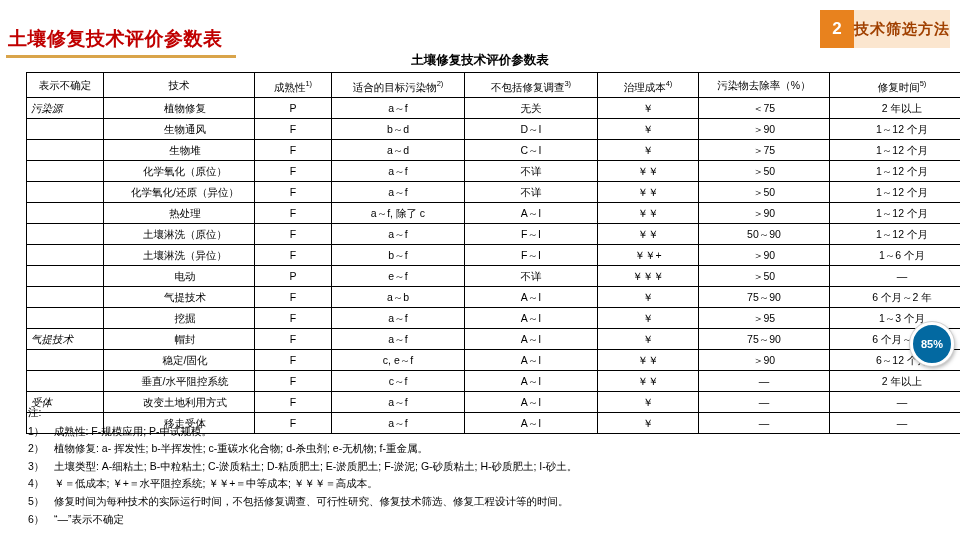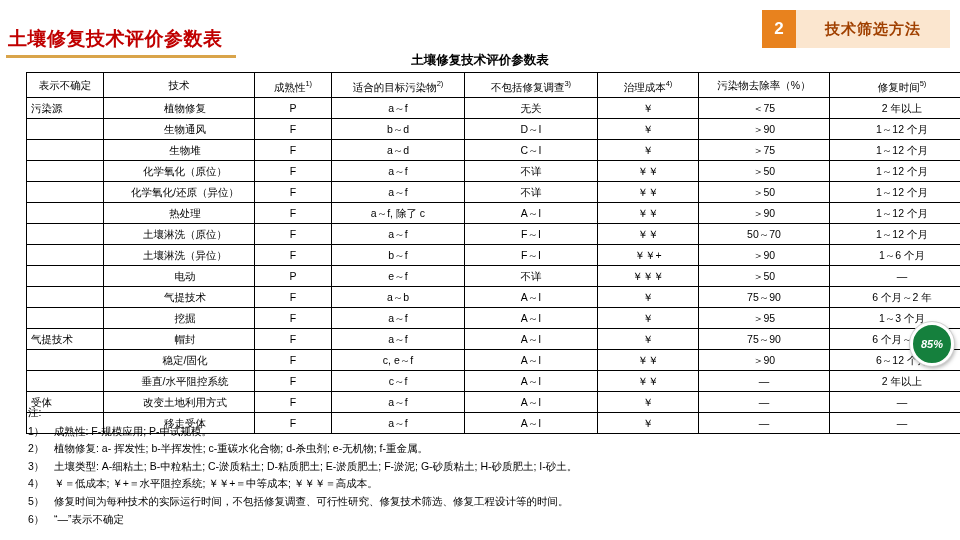--- a/index.html
+++ b/index.html
@@ -52,21 +52,21 @@
     align-items: center;
     justify-content: center;
   }
   #header-badge .label {
     background: #fbe6cf;
     color: #a04000;
     font-size: 15px;
     font-weight: bold;
     display: flex;
     align-items: center;
-    padding: 0 29px;
+    padding: 0 0;
     letter-spacing: 1px;
   }
 
   
   #table-caption {
     position: absolute;
     top: 52px;
     left: 0;
     width: 960px;
     text-align: center;
@@ -107,20 +107,21 @@
   .col-cost  { width: 96px; }
   .col-rem   { width: 126px; }
   .col-time  { width: 140px; }
   .thead-cell { text-align: center !important; padding-left: 2px !important; }
   sup { font-size: 7.5px; vertical-align: super; }
 
   
   .cat-cell {
     text-align: left !important;
     padding-left: 4px !important;
+    font-style: italic;
   }
 
   
   #notes {
     position: absolute;
     left: 28px;
     top: 404px;
     width: 900px;
     font-size: 10.5px;
     color: #000;
@@ -138,30 +139,29 @@
   #notes .note-txt { flex: 1 1 auto; }
 
   
   #progress-bubble {
     position: absolute;
     right: 6px;
     top: 322px;
     width: 38px;
     height: 38px;
     border-radius: 50%;
-    background: #15803d;
+    background: #0369a1;
     border: 3px solid #ffffff;
     box-shadow: 0 0 0 1px #cfcfcf, 1px 2px 4px rgba(0,0,0,.35);
     color: #fff;
     font-size: 11px;
     font-weight: bold;
     display: flex;
     align-items: center;
     justify-content: center;
-    font-style: italic;
   }
 </style>
 </head>
 <body>
 
 <div id="slide-title">土壤修复技术评价参数表</div>
 <div id="title-underline"></div>
 
 <div id="header-badge">
   <div class="num">2</div>
@@ -244,21 +244,21 @@
         <td class="col-rem">＞90</td>
         <td class="col-time">1～12 个月</td>
       </tr>
       <tr>
         <td class="col-cat cat-cell"></td>
         <td class="col-tech">土壤淋洗（原位）</td>
         <td class="col-mat">F</td>
         <td class="col-pol">a～f</td>
         <td class="col-soil">F～I</td>
         <td class="col-cost">￥￥</td>
-        <td class="col-rem">50～70</td>
+        <td class="col-rem">50～90</td>
         <td class="col-time">1～12 个月</td>
       </tr>
       <tr>
         <td class="col-cat cat-cell"></td>
         <td class="col-tech">土壤淋洗（异位）</td>
         <td class="col-mat">F</td>
         <td class="col-pol">b～f</td>
         <td class="col-soil">F～I</td>
         <td class="col-cost">￥￥+</td>
         <td class="col-rem">＞90</td>

